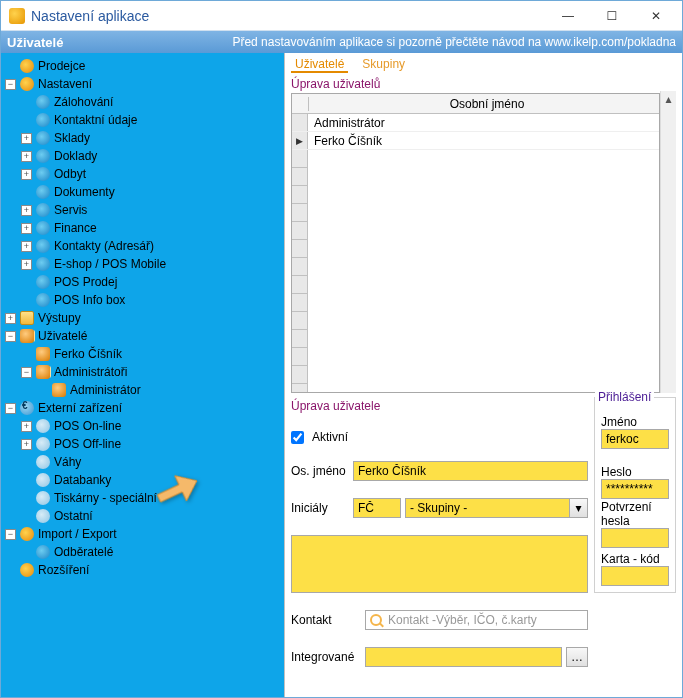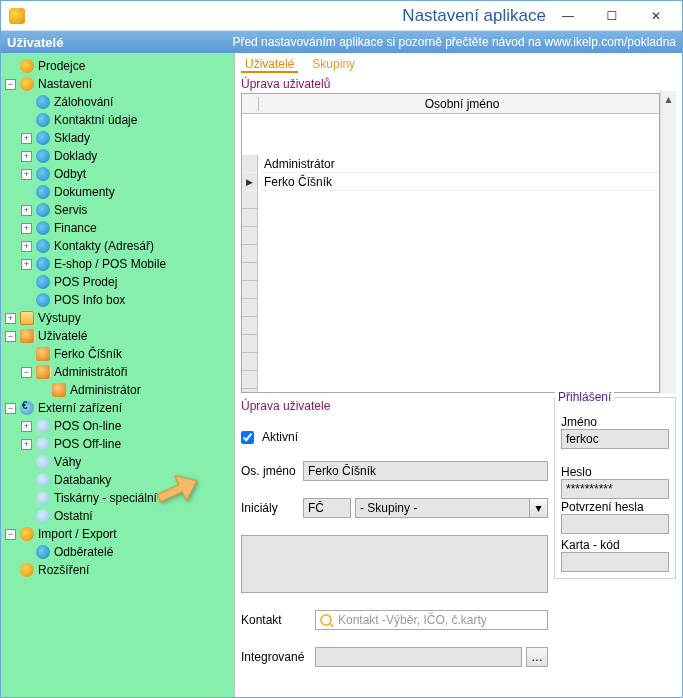--- a/index.html
+++ b/index.html
@@ -27,21 +27,21 @@
     align-items: center;
     padding: 0 4px 0 8px;
     border-bottom: 1px solid #d0e0ef;
   }
   .titlebar .icon {
     width: 16px; height: 16px;
     background: radial-gradient(circle at 35% 35%, #ffd24d, #e69500);
     border-radius: 3px;
     margin-right: 6px;
   }
-  .titlebar .title { flex: 1; color: #2b5aa0; font-size: 17px; text-align: right; }
+  .titlebar .title { flex: 1; color: #2b5aa0; font-size: 14px; }
   .titlebar .btns { display: flex; }
   .winbtn {
     width: 44px; height: 28px;
     display: flex; align-items: center; justify-content: center;
     color: #333; font-family: Arial;
   }
   .headerbar {
     height: 22px;
     background: linear-gradient(#7fb4e4, #5a9ad6);
     color: #fff;
@@ -51,26 +51,26 @@
     font-size: 13px;
   }
   .headerbar .left { font-weight: bold; }
   .headerbar .right { margin-left: auto; font-size: 12px; }
   .content {
     flex: 1;
     display: flex;
     overflow: hidden;
   }
   .tree-pane {
-    width: 234px;
+    width: 284px;
     border-right: 1px solid #c0c0c0;
     overflow: auto;
     padding: 4px 2px;
     position: relative;
-    background: #86efac;
+    background: #0ea5e9;
   }
   .tree ul { list-style: none; margin: 0; padding-left: 16px; }
   .tree > ul { padding-left: 2px; }
   .tree li { position: relative; white-space: nowrap; }
   .tree .node {
     display: flex; align-items: center;
     height: 18px;
     gap: 4px;
   }
   .tree .expander {
@@ -118,21 +118,20 @@
   }
   .tab.active { color: #e48a00; border-bottom: 2px solid #e48a00; font-weight: 500;}
   .tab.inactive { color: #e69a2a; }
   .group-label { color: #8a156a; font-size: 12px; margin-top: 4px; }
   .grid-box {
     border: 1px solid #a8a8a8;
     height: 300px;
     display: flex;
     flex-direction: column;
     margin-top: 2px;
-    gap: 41px;
   }
   .grid-header {
     display: flex;
     background: #f4f4f4;
     border-bottom: 1px solid #c0c0c0;
     height: 20px;
     align-items: center;
   }
   .grid-header .hcell {
     flex: 1; text-align: center; font-size: 12px;
@@ -162,21 +161,21 @@
   .form-right { width: 122px; }
   .fieldset-label { color: #8a156a; font-size: 12px; }
   .fieldset { border: 1px solid #d0d0d0; padding: 4px 6px 6px 6px; margin-top: -2px; position: relative;}
   .fieldset .legend { position: absolute; top: -8px; left: 0; background: #fff; padding: 0 3px; color:#4c1d95;}
   .row { display: flex; align-items: center; gap: 4px; margin-top: 17px;}
   .row label { width: 58px; color: #000; }
   input[type=text], input[type=password], textarea, select {
     border: 1px solid #a8a8a8;
     padding: 2px 4px;
     font-family: inherit; font-size: 12px;
-    background: #e5e5e5;
+    background: #fde047;
   }
   input[type=checkbox] { margin: 0 4px 0 0;}
   textarea { width: 100%; height: 58px; resize: none;}
   .dropdown { display: flex; }
   .dropdown input { flex: 1; }
   .dropdown .dd-btn {
     width: 18px; border: 1px solid #a8a8a8; border-left: none;
     background: linear-gradient(#f8f8f8,#e0e0e0);
     display:flex;align-items:center;justify-content:center;
   }

